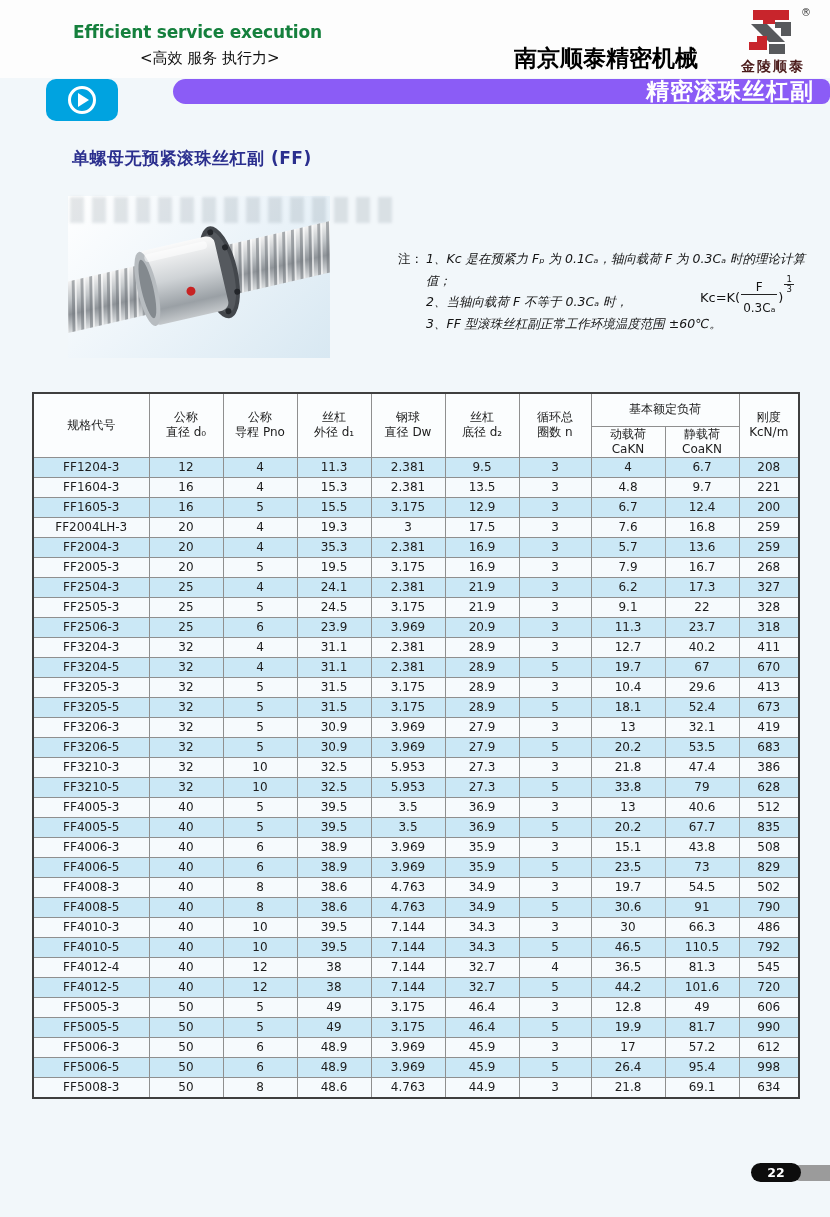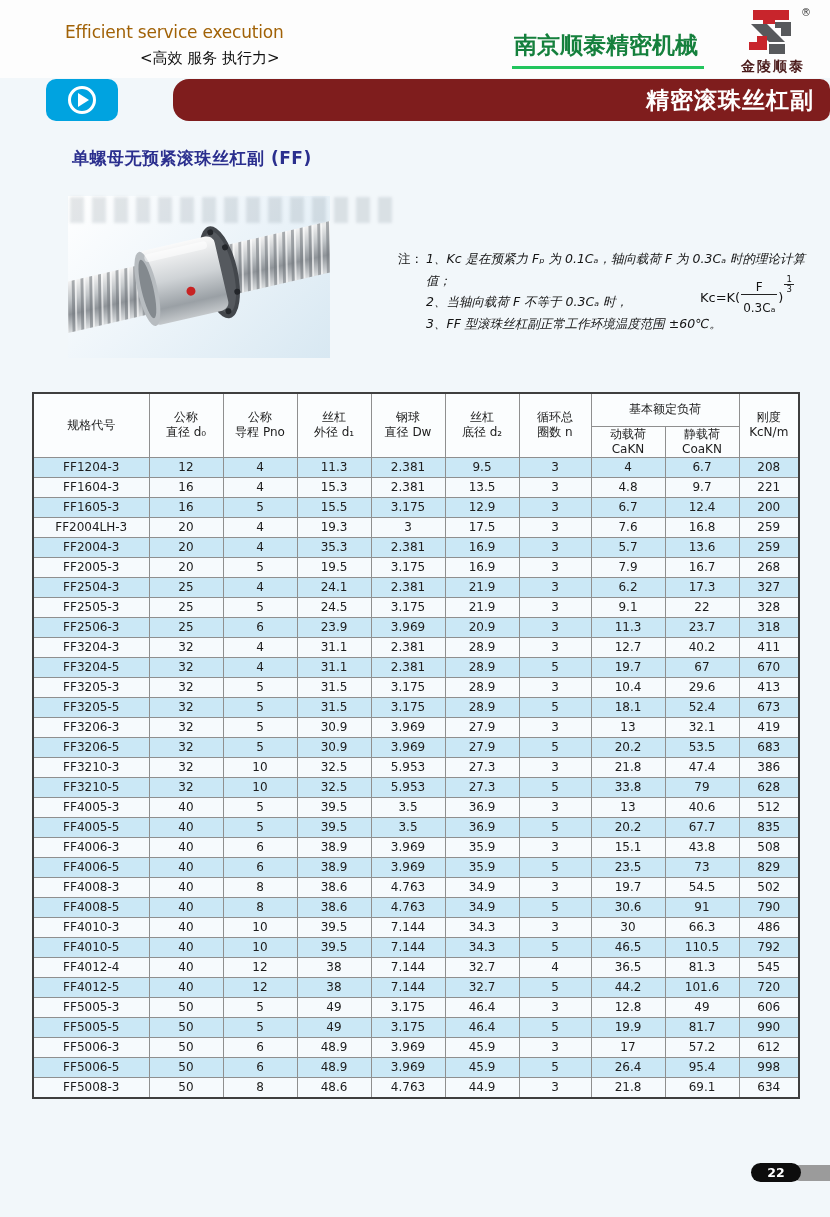--- a/index.html
+++ b/index.html
@@ -7,38 +7,38 @@
   body {
     position:relative;
     font-family:"DejaVu Sans","Liberation Sans",sans-serif;
     background:#f2f7fa;
     color:#1c1c1c;
     overflow:hidden;
   }
   .page-top { position:absolute; left:0; top:0; width:830px; height:78px; background:#fdfdfd; }
 
   
-  .slogan-en { position:absolute; left:65px; top:22px; font-size:17px; font-weight:normal; letter-spacing:-0.2px; color:#a16207; }
+  .slogan-en { position:absolute; left:73px; top:22px; font-size:17px; font-weight:bold; letter-spacing:-0.2px; color:#15803d; }
   .slogan-cn { position:absolute; left:140px; top:49px; font-size:15px; color:#111; }
-  .company  { position:absolute; left:512px; top:30px; font-size:23px; font-weight:bold; color:#15803d;
+  .company  { position:absolute; left:512px; top:43px; font-size:23px; font-weight:bold; color:#000000;
               border-bottom:3px solid #22c55e; padding:0 6px 5px 2px; }
   .logo { position:absolute; left:737px; top:10px; width:72px; height:62px; }
   .logo svg { display:block; }
   .logo-reg { position:absolute; right:-2px; top:-3px; font-size:10px; color:#333; }
   .logo-caption { position:absolute; left:0; right:0; top:48px; text-align:center; font-size:14px; font-weight:bold;
                   color:#4a1a1a; font-family:"DejaVu Serif","Liberation Serif",serif; letter-spacing:2px; }
 
   
   .banner-left { position:absolute; left:46px; top:79px; width:72px; height:42px; background:#00a3e0; border-radius:10px;
                  display:flex; align-items:center; justify-content:center; }
   .play-circle { width:28px; height:28px; border:3px solid #fff; border-radius:50%;
                  display:flex; align-items:center; justify-content:center; }
   .play-triangle { width:0; height:0; border-left:11px solid #fff; border-top:7px solid transparent;
                    border-bottom:7px solid transparent; margin-left:3px; }
-  .banner-main { position:absolute; left:173px; top:79px; width:657px; height:42px; background:#7f1d1d;
+  .banner-main { position:absolute; left:173px; top:79px; width:657px; height:25px; background:#8b5cf6;
                  border-radius:16px 10px 10px 16px; display:flex; align-items:center; justify-content:flex-end; }
   .banner-title { color:#fff; font-size:23px; font-weight:bold; padding-right:16px; letter-spacing:1px; }
 
   
   .section-title { position:absolute; left:28px; top:147px; font-size:17px; font-weight:bold; color:#2b2f8e; letter-spacing:0.5px;margin-left:44px; }
 
   
   .photo { position:absolute; left:68px; top:196px; width:262px; height:162px; overflow:hidden;
            background:linear-gradient(135deg,#ffffff 0%,#eef5fa 45%,#d8e8f2 100%); }
   .ghost { position:absolute; left:70px; top:197px; width:330px; height:26px; opacity:0.18; filter:blur(1.5px);

